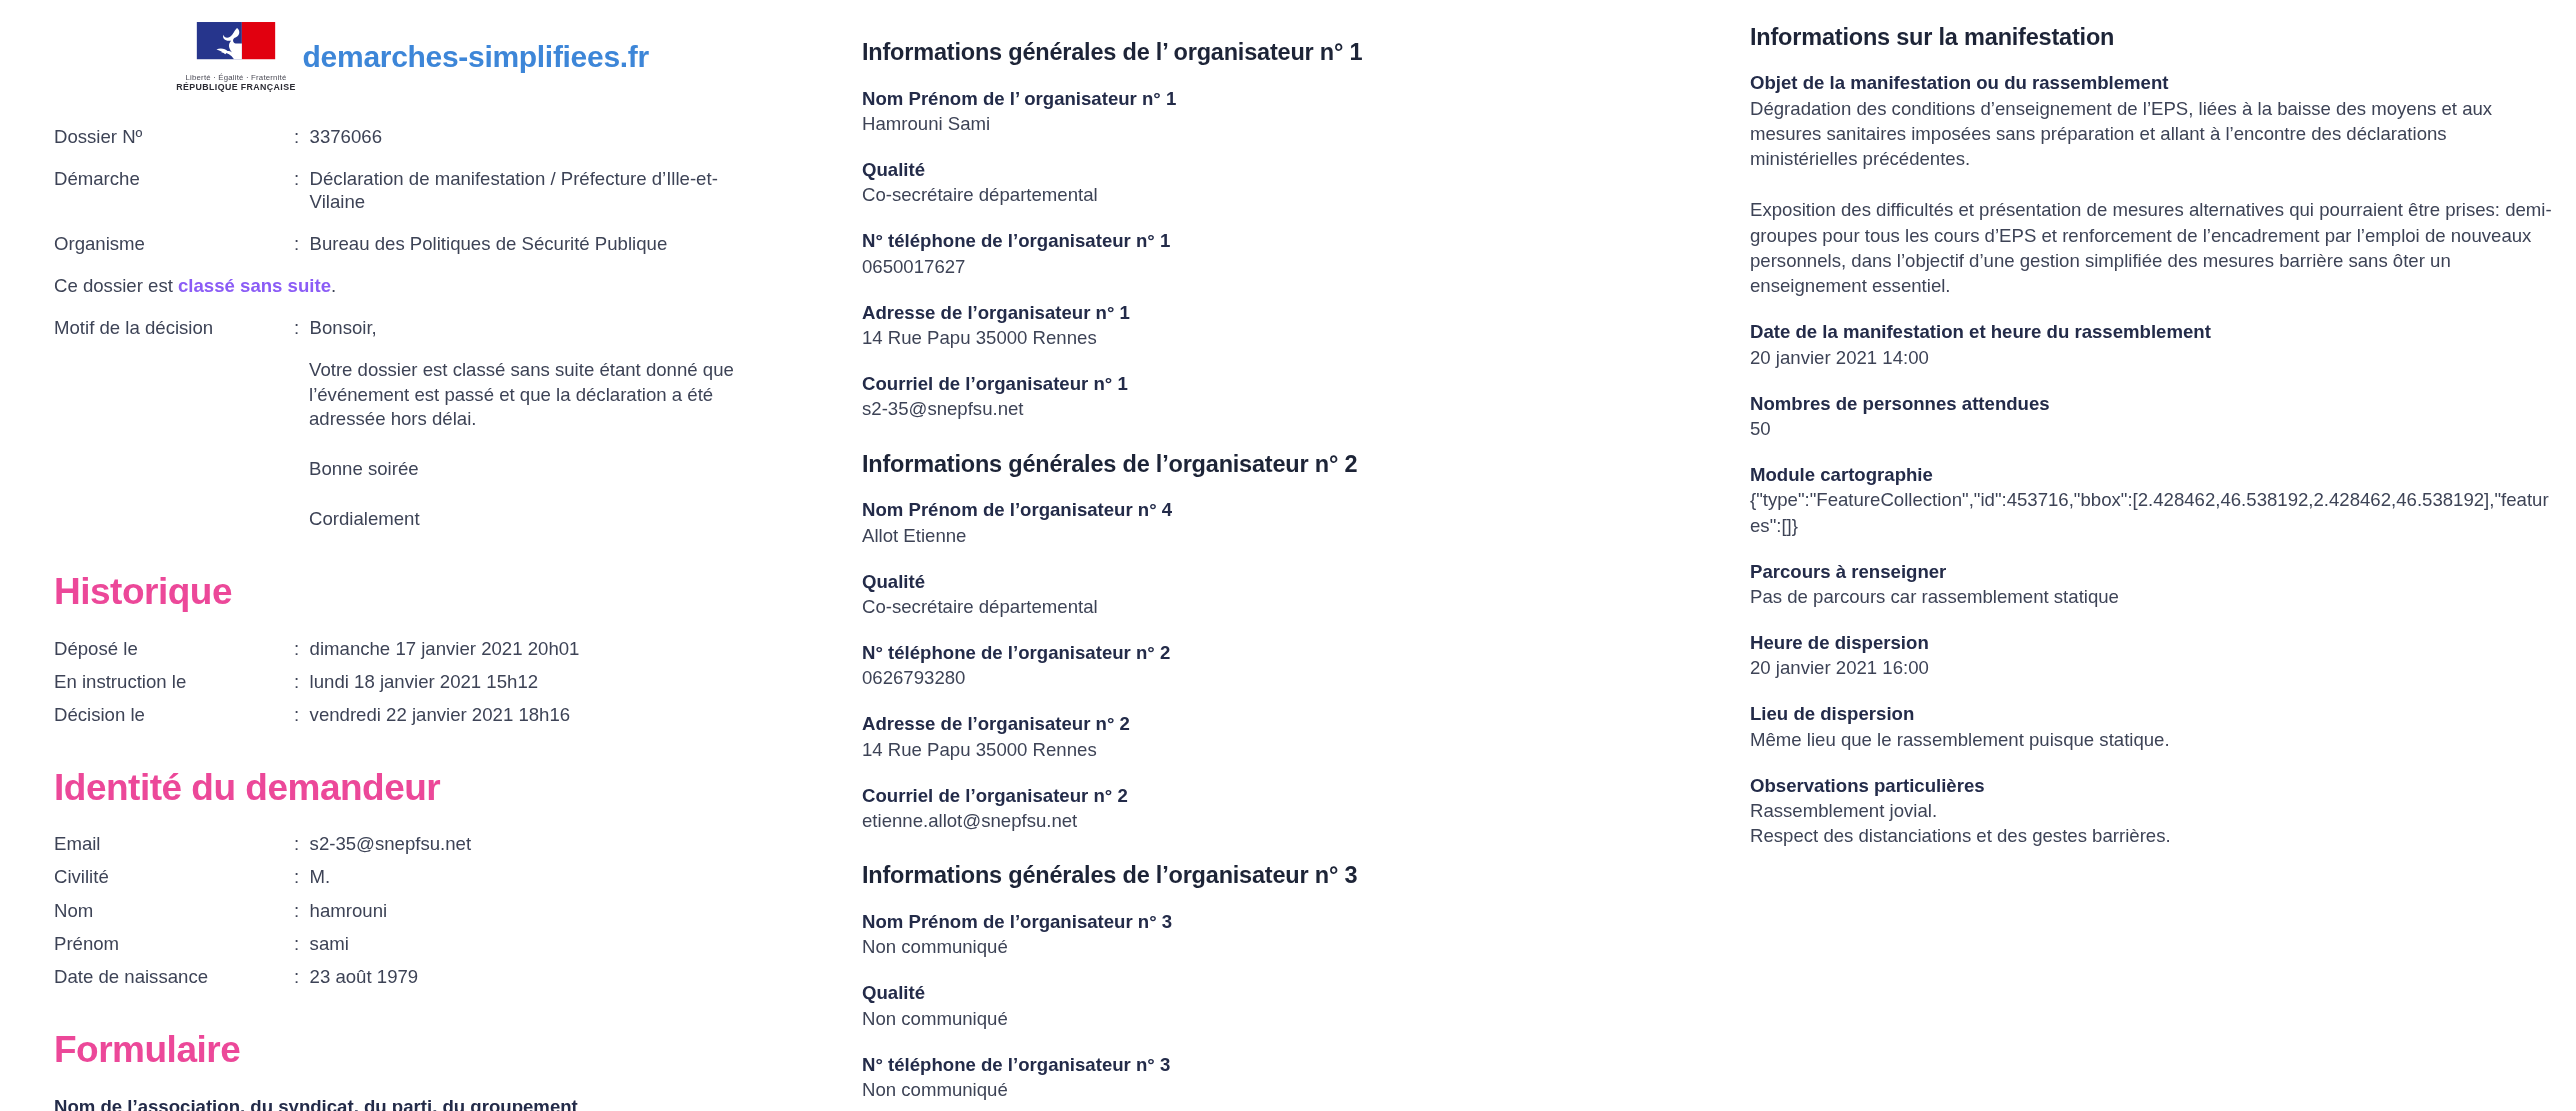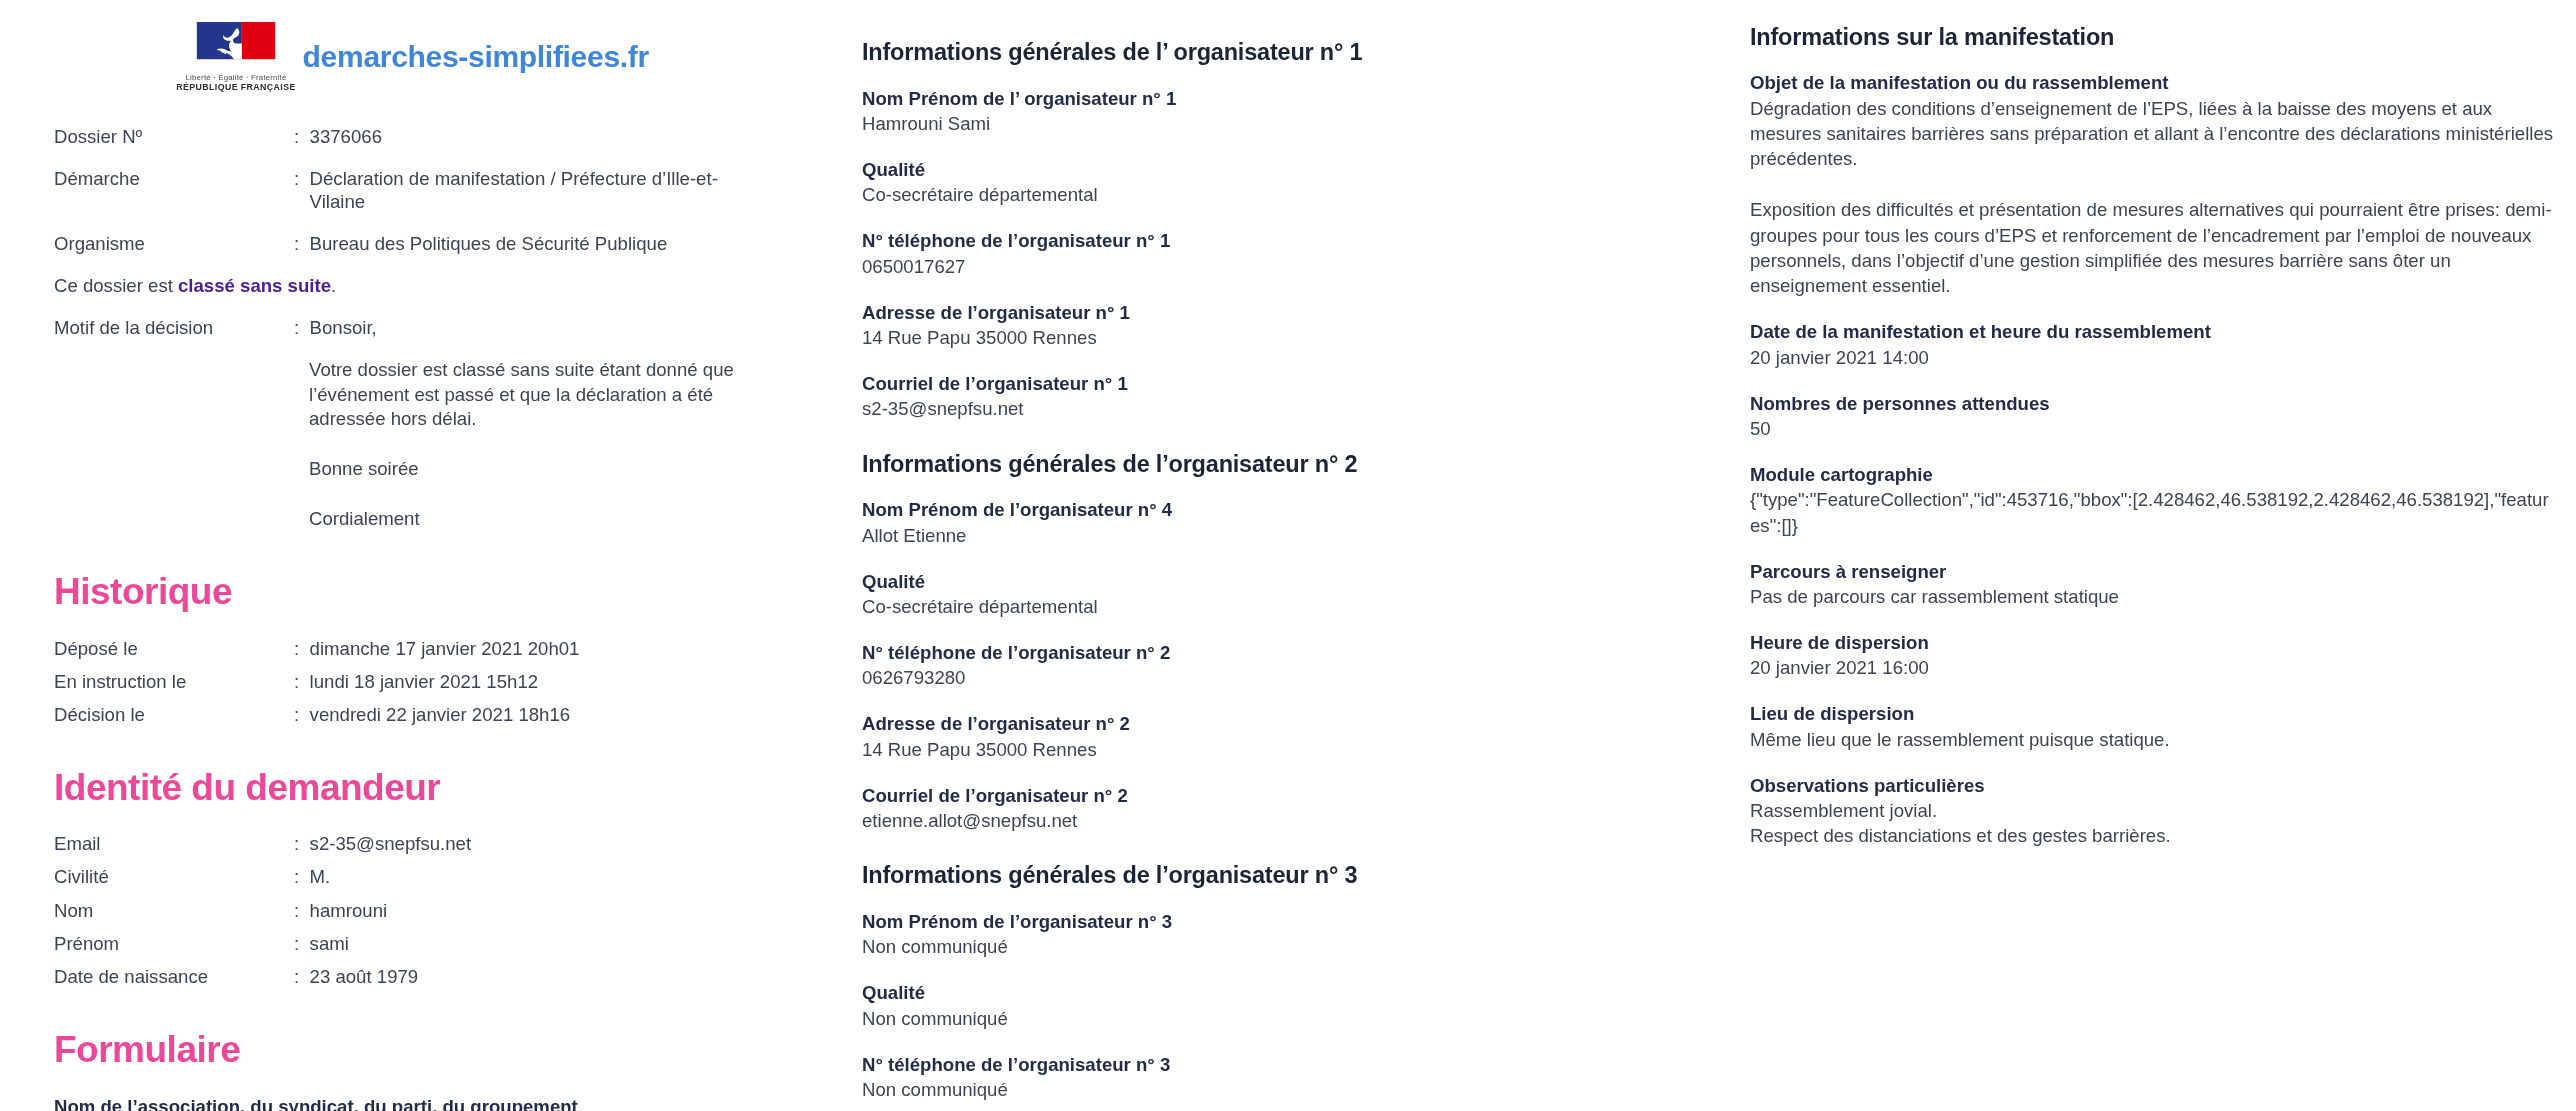--- a/index.html
+++ b/index.html
@@ -24,21 +24,21 @@
   .brand{font-size:30px;font-weight:bold;color:#3d86d8;letter-spacing:-0.3px;}
 
   
   .kv-block{margin-top:33px;}
   .kv{display:flex;font-size:18.6px;line-height:23.5px;margin-bottom:18.6px;}
   .kv-tight .kv{margin-bottom:9.8px;}
   .kv-label{flex:0 0 240px;}
   .kv-colon{flex:0 0 15.6px;}
   .kv-value{flex:1;}
   .status-line{font-size:18.6px;line-height:23.5px;margin-bottom:18.6px;color:#3d4356;}
-  .status-line b{color:#4c1d95;}
+  .status-line b{color:#8b5cf6;}
   .motif-paragraphs{margin-left:255px;width:461px;font-size:18.6px;line-height:24.4px;}
   .motif-paragraphs p{margin:0 0 25.4px 0;}
 
   
   h2{font-size:37px;line-height:39px;font-weight:bold;color:#ec4899;
      letter-spacing:-0.5px;margin:41px 0 25.4px 0;}
   h3{font-size:23.5px;line-height:27px;font-weight:bold;color:#1d2437;
      letter-spacing:-0.2px;margin:29px 0 19.6px 0;}
   .col-2 h3:first-child{margin-top:39px;}
   .col-3 h3:first-child{margin-top:23.5px;}
@@ -222,21 +222,21 @@
 
   </div>
 
   <div class="col col-3">
 
     <h3>Informations sur la manifestation</h3>
 
     <div class="field">
       <div class="field-label">Objet de la manifestation ou du rassemblement</div>
       <div class="field-value">
-        <p>Dégradation des conditions d’enseignement de l’EPS, liées à la baisse des moyens et aux mesures sanitaires barrières sans préparation et allant à l’encontre des déclarations ministérielles précédentes.</p>
+        <p>Dégradation des conditions d’enseignement de l’EPS, liées à la baisse des moyens et aux mesures sanitaires imposées sans préparation et allant à l’encontre des déclarations ministérielles précédentes.</p>
         <p>Exposition des difficultés et présentation de mesures alternatives qui pourraient être prises: demi-groupes pour tous les cours d’EPS et renforcement de l’encadrement par l’emploi de nouveaux personnels, dans l’objectif d’une gestion simplifiée des mesures barrière sans ôter un enseignement essentiel.</p>
       </div>
     </div>
 
     <div class="field">
       <div class="field-label">Date de la manifestation et heure du rassemblement</div>
       <div class="field-value">20 janvier 2021 14:00</div>
     </div>
     <div class="field">
       <div class="field-label">Nombres de personnes attendues</div>

